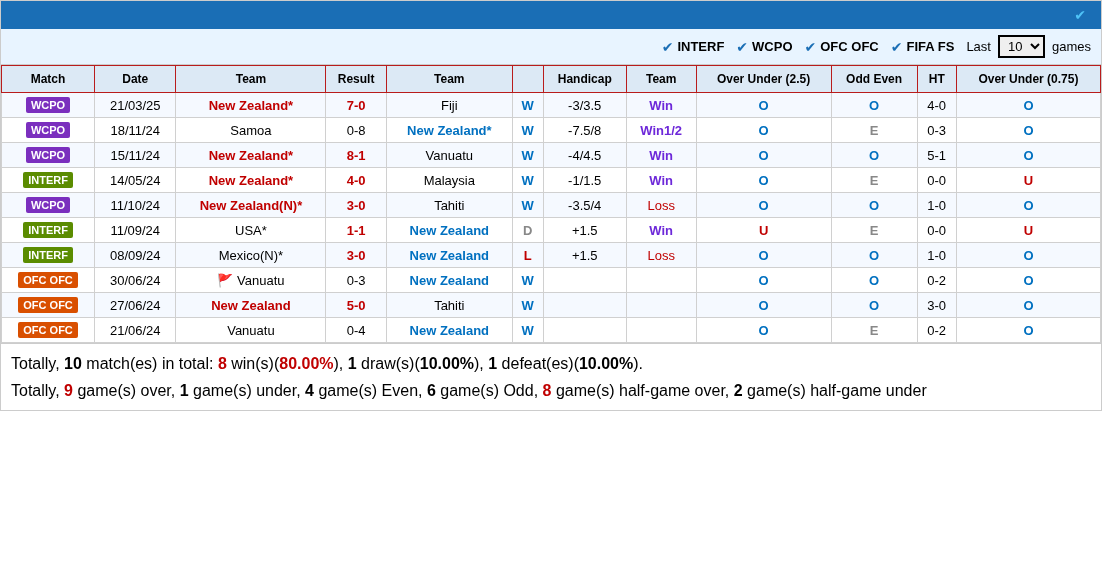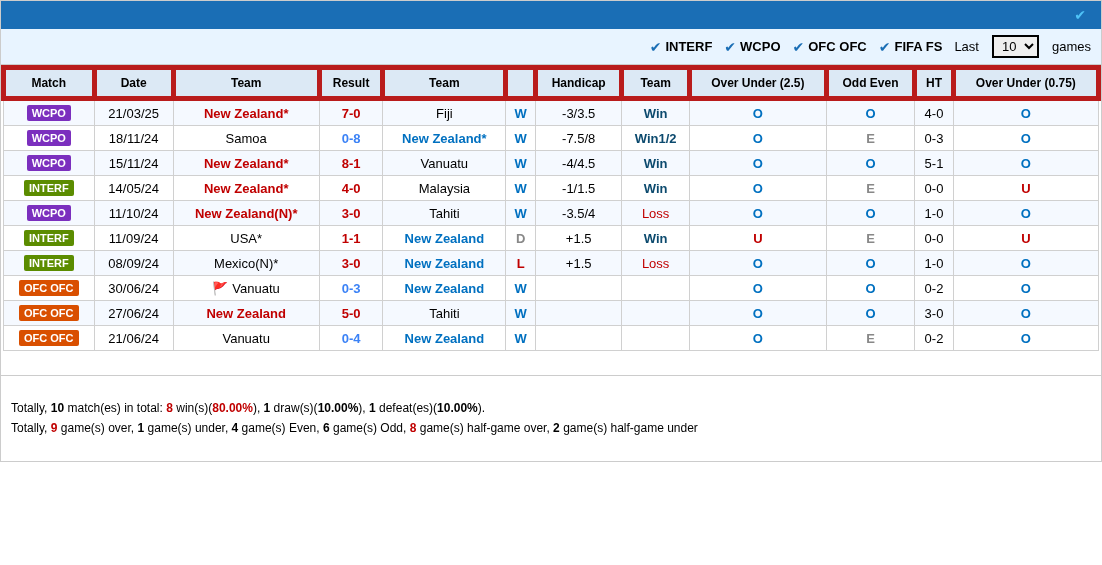--- a/index.html
+++ b/index.html
@@ -9,57 +9,57 @@
     
     .header { background: #1a6eb5; color: white; padding: 6px 10px; display: flex; justify-content: space-between; align-items: center; }
     .header-title { font-size: 15px; font-weight: bold; }
     .display-notes { display: flex; align-items: center; gap: 5px; font-size: 13px; }
     .checkmark { color: #4fc3f7; font-size: 14px; }
     
     .filters { background: #e8f4ff; padding: 6px 10px; display: flex; align-items: center; justify-content: flex-end; gap: 12px; border-bottom: 1px solid #ccc; }
     .filter-item { display: flex; align-items: center; gap: 4px; }
     .filter-item .checkmark { color: #1a6eb5; }
     .filter-label { font-weight: bold; font-size: 13px; color: #000; }
-    .last-games { display: flex; align-items: center; gap: 13px; }
+    .last-games { display: flex; align-items: center; gap: 7px; }
     .last-label { font-size: 13px; }
     select.games-select { border: 2px solid #000; padding: 1px 4px; font-size: 13px; }
     
     table { width: 100%; border-collapse: collapse; }
     
-    .col-header { background: #dce9f5; font-weight: bold; text-align: center; padding: 6px 4px; border: 5px solid #b91c1c; font-size: 12px; vertical-align: middle; }
+    .col-header { background: #dce9f5; font-weight: bold; text-align: center; padding: 6px 4px; border: 1px solid #b91c1c; font-size: 12px; vertical-align: middle; }
     
     tr.data-row td { border: 1px solid #d0d0d0; padding: 4px 5px; text-align: center; vertical-align: middle; font-size: 13px; }
     
     .badge { color: white; font-weight: bold; font-size: 11px; padding: 2px 5px; border-radius: 2px; display: inline-block; }
     .badge-wcpo { background: #7b2fbe; }
     .badge-interf { background: #5b8c00; }
     .badge-ofc { background: #d94f00; }
     
     .team-home { color: #c00000; font-weight: bold; }
     .team-away { color: #0070c0; font-weight: bold; }
     .team-neutral { color: #000; text-align: center; }
     
     .result-red { color: #c00000; font-weight: bold; text-align: center; }
-    .result-blue { color: #3b82f6; font-weight: bold; }
+    .result-blue { color: #000000; font-weight: normal; }
     
     .outcome-w { color: #0070c0; font-weight: bold; }
     .outcome-d { color: #888; font-weight: bold; }
     .outcome-l { color: #c00000; font-weight: bold; }
     
-    .odds-win { color: #0c4a6e; font-weight: bold; }
+    .odds-win { color: #6d28d9; font-weight: bold; }
     .odds-loss { color: #c00000; font-weight: normal; }
     
     .cell-o { color: #0070c0; font-weight: bold; }
     .cell-e { color: #888; font-weight: bold; }
     .cell-u { color: #c00000; font-weight: bold; }
     
     .row-even { background: #f5f9ff; }
     .row-odd { background: #ffffff; }
     
-    .summary { padding: 22px 10px; border-top: 1px solid #ccc; font-size: 12px; line-height: 1.7; margin-top: 24px; }
+    .summary { padding: 6px 10px; border-top: 1px solid #ccc; font-size: 16px; line-height: 1.7; }
     .summary span.bold { font-weight: bold; }
     .summary span.red { color: #c00000; font-weight: bold; }
     .summary span.blue { color: #0070c0; font-weight: bold; }
   </style>
 </head>
 <body>
 
 <div class="container">
 
   <div class="header">

